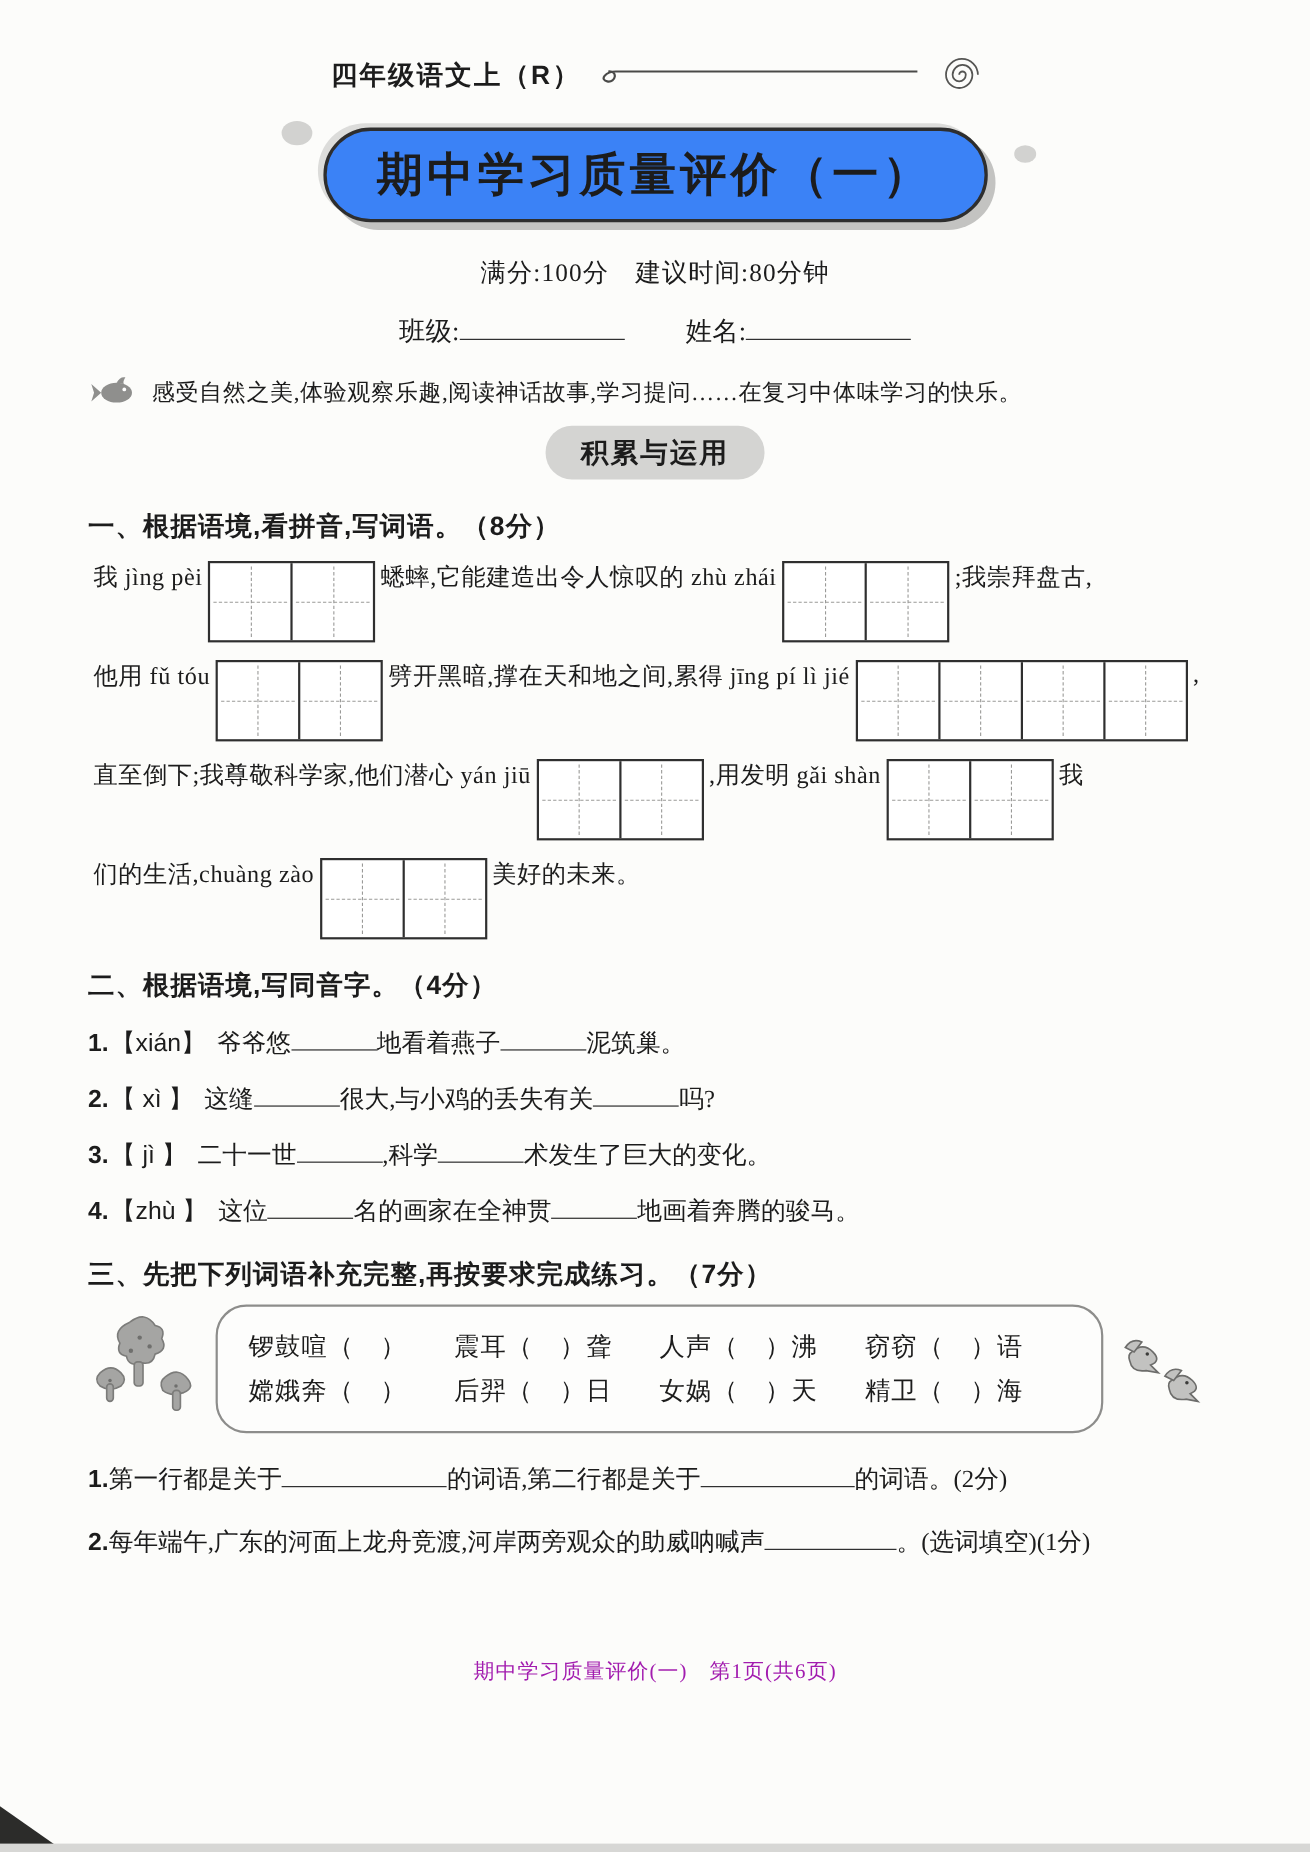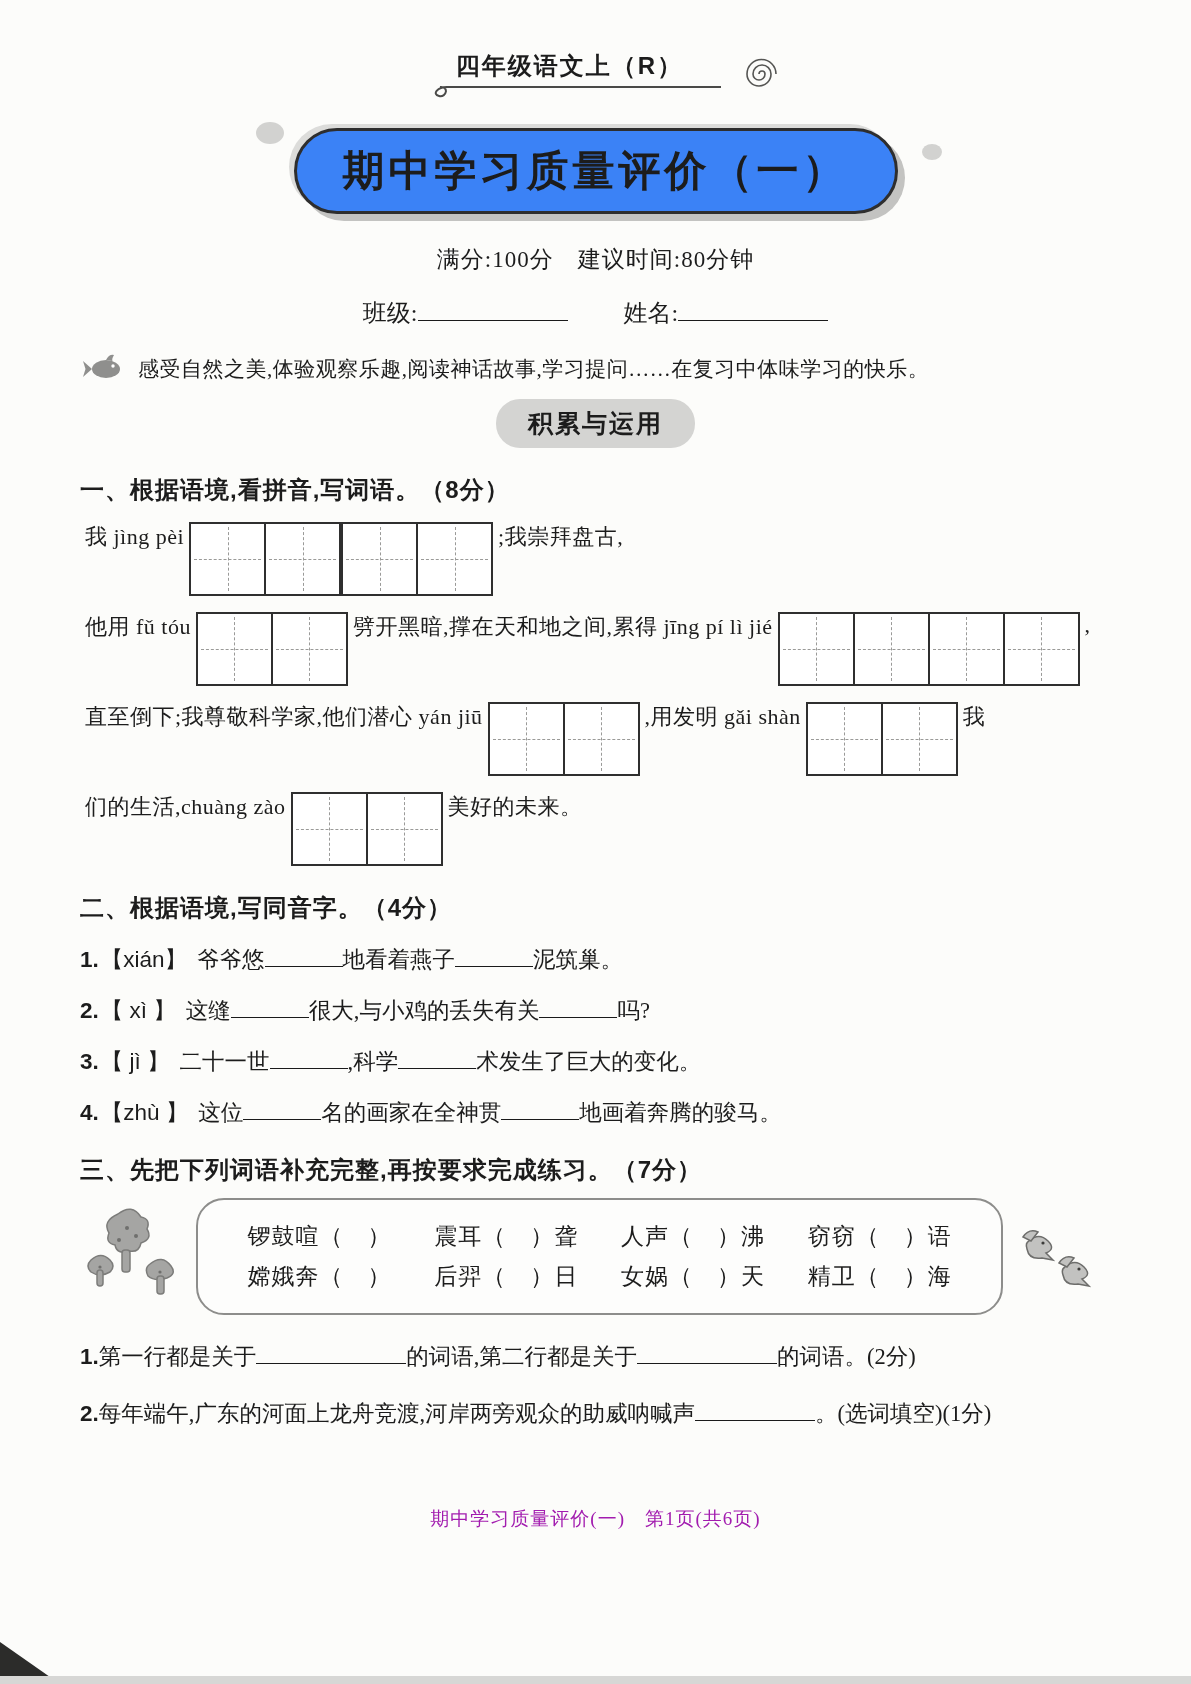--- a/index.html
+++ b/index.html
@@ -5,21 +5,21 @@
   html,body { margin:0; padding:0; background:#e8e8e6; }
   .page {
     width:1191px; height:1684px; margin:0 auto; position:relative;
     background:#fcfcfa; overflow:hidden; color:#1c1c1c;
     font-family:"Liberation Serif","DejaVu Serif",serif;
   }
   .content { padding:0 80px; }
 
   
   .header-row { display:flex; justify-content:center; align-items:center; padding-top:50px; gap:16px; }
-  .header-center { display:flex; flex-direction:column; align-items:center; }
+  .header-center { display:flex; flex-direction:row; align-items:center; }
   .header-title { font-family:"Liberation Sans","DejaVu Sans",sans-serif; font-weight:bold; font-size:24px; letter-spacing:2px; }
   .swoosh { margin-top:-4px; }
 
   
   .title-wrap { position:relative; width:fit-content; margin:30px auto 0; }
   .title-pill {
     font-family:"Liberation Sans","DejaVu Sans",sans-serif; font-weight:900; font-size:42px;
     letter-spacing:4px; padding:12px 46px; border:3px solid #2e2e2e; border-radius:60px;
     background:#3b82f6; box-shadow:7px 7px 0 #c3c3c1, -5px -4px 0 #dcdcda;
   }
@@ -61,21 +61,21 @@
   .w78 { width:78px; } .w150 { width:150px; } .w140 { width:140px; } .w120 { width:120px; }
 
   
   .q2-item { display:flex; align-items:baseline; margin-top:20px; font-size:22.5px; }
   .q2-num { font-family:"Liberation Sans","DejaVu Sans",sans-serif; font-weight:bold; flex:none; }
   .q2-key { flex:none; padding:0 10px 0 2px; font-family:"Liberation Sans","DejaVu Sans",sans-serif; }
   .q2-item .seg { white-space:nowrap; }
 
   
   .q3-deco-row { display:flex; align-items:center; gap:6px; margin-top:12px; }
-  .word-box { flex:1; border:2.5px solid #8d8d8b; border-radius:28px; padding:12px 28px; background:#fdfdfc;text-align:center; }
+  .word-box { flex:1; border:2.5px solid #8d8d8b; border-radius:28px; padding:12px 28px; background:#fdfdfc; }
   .word-row { display:flex; font-size:23px; margin:9px 0; letter-spacing:1px; }
   .word-item { width:25%; white-space:nowrap; }
 
   .sub-q { display:flex; align-items:baseline; margin-top:26px; font-size:22.5px; }
   .sub-q .num { font-family:"Liberation Sans","DejaVu Sans",sans-serif; font-weight:bold; flex:none; }
   .sub-q .seg { white-space:nowrap; }
 
   .footer { position:absolute; left:0; right:0; top:1506px; text-align:center; font-size:19px; letter-spacing:1px; color:#a21caf; }
 
   .corner-fold {
@@ -136,20 +136,21 @@
     </div>
 
     <div class="q-heading">一、根据语境,看拼音,写词语。（8分）</div>
 
     <div class="q1-line">
       <span class="seg indent1">我 jìng pèi</span>
       <span class="wgrid">
           <span class="cell"></span>
           <span class="cell"></span>
         </span>
+      <span class="seg">蟋蟀,它能建造出令人惊叹的 zhù zhái</span>
       <span class="wgrid">
           <span class="cell"></span>
           <span class="cell"></span>
         </span>
       <span class="seg">;我崇拜盘古,</span>
     </div>
 
     <div class="q1-line">
       <span class="seg">他用 fǔ tóu</span>
       <span class="wgrid">

